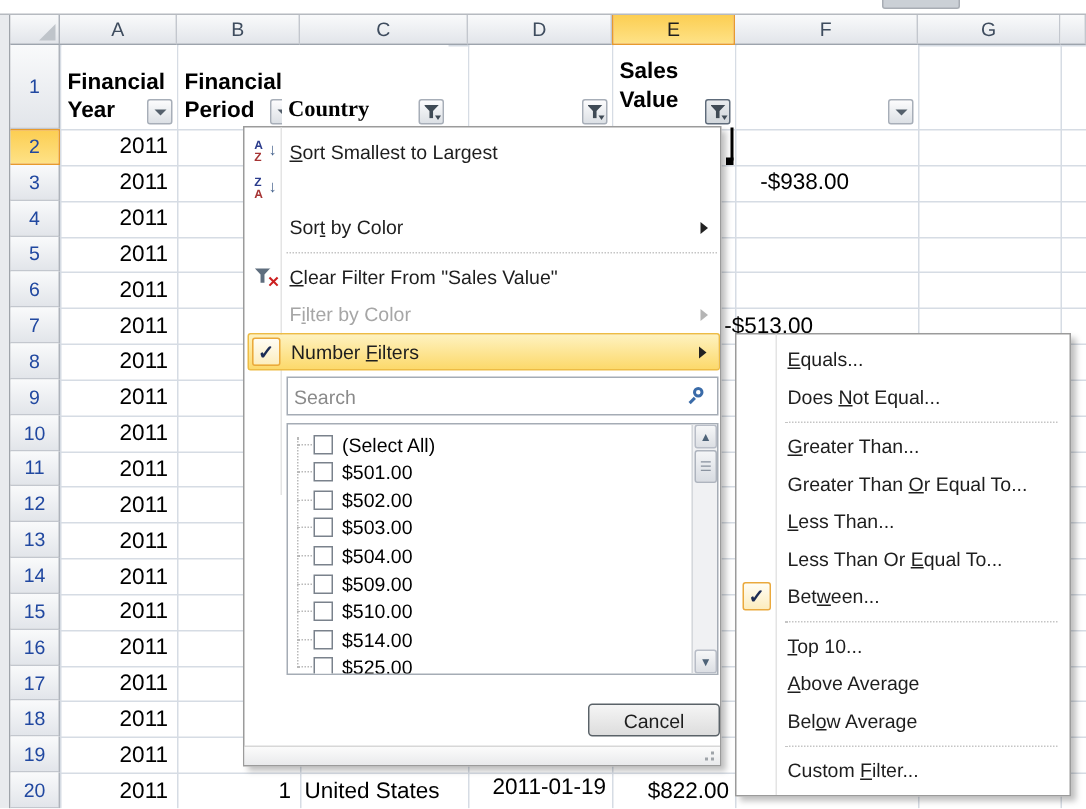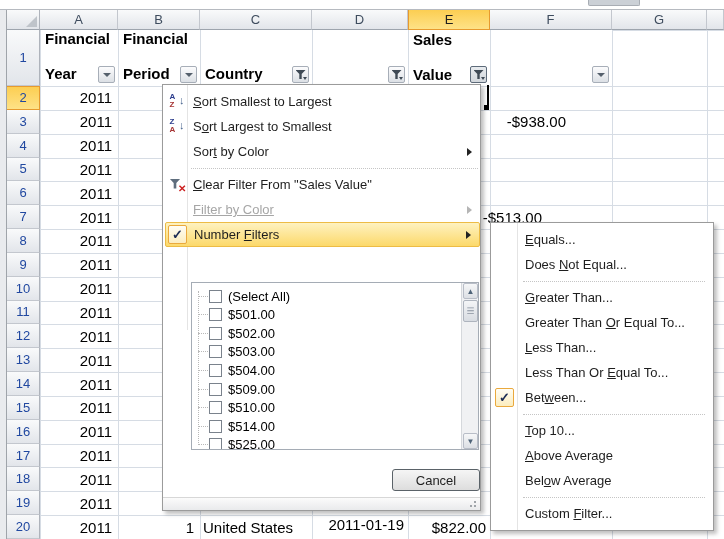--- a/index.html
+++ b/index.html
@@ -32,21 +32,21 @@
   .row-h.sel { background:linear-gradient(180deg,#FCCE52,#FEE287); border:1px solid #E79A2E;
                border-left:none; }
 
   
   .vline { position:absolute; width:1px; background:#D6DCE4; top:30px; bottom:0; }
   .hline { position:absolute; height:1px; background:#D6DCE4; left:40px; right:0; }
 
   
   .hdr-cell { position:absolute; top:30px; height:56px; background:#fff; font-weight:bold;
               font-size:15px; color:#000; display:flex; flex-direction:column; justify-content:flex-end;
-              padding:0 0 3px 4px; line-height:19px;gap:16px; }
+              padding:0 0 3px 4px; line-height:19px; }
   .hdr-btn { position:absolute; right:3px; bottom:3px; width:17px; height:17px; border-radius:2px;
              background:linear-gradient(180deg,#FCFCFD,#DCE0E5); border:1px solid #A7AEB8;
              display:flex; align-items:center; justify-content:center; }
   .hdr-btn.pressed { border-color:#5E6B7A; background:linear-gradient(180deg,#E8EBEE,#D2D7DC); }
   .dd-arrow { width:0; height:0; border-left:4px solid transparent; border-right:4px solid transparent;
               border-top:4px solid #55606C; }
   .funnel { width:10px; height:9px; background:#3F4A55;
             clip-path:polygon(0 0,100% 0,62% 45%,62% 100%,38% 100%,38% 45%); }
   .funnel-mini-arrow { position:absolute; right:1px; bottom:2px; width:0; height:0;
                        border-left:2.5px solid transparent; border-right:2.5px solid transparent;
@@ -61,21 +61,21 @@
   .active-border { position:absolute; left:487px; top:85px; width:2px; height:22px; background:#000; z-index:6; }
   .fill-handle { position:absolute; left:484px; top:105px; width:5px; height:5px; background:#000; z-index:6; }
 
   
   .menu { position:absolute; left:162px; top:84px; width:319px; height:427px; background:#fff;
           border:1px solid #9B9B9B; box-shadow:3px 3px 4px rgba(0,0,0,.25); z-index:10; }
   .gutter-line { position:absolute; left:24px; top:0; width:1px; height:245px; background:#E4E4E4; }
   .m-item { position:absolute; left:2px; width:315px; height:25px; display:flex; align-items:center;
             font-size:13px; color:#1E1E1E; }
   .m-item .label { margin-left:28px; }
-  .m-item.disabled { color:#A6A6A6;text-decoration:underline; }
+  .m-item.disabled { color:#A6A6A6; }
   .m-item.hl { background:linear-gradient(180deg,#FEF2C0,#FCD96B); border:1px solid #EDBC45;
                border-radius:2px; }
   .m-item u, .s-item u { text-decoration:underline; }
   .m-arrow { position:absolute; right:8px; width:0; height:0; border-top:4px solid transparent;
              border-bottom:4px solid transparent; border-left:5px solid #222; }
   .m-item.disabled .m-arrow { border-left-color:#B5B5B5; }
   .m-sep { position:absolute; left:28px; width:287px; border-top:1px dotted #C5C5C5; }
   .check-box { position:absolute; left:2px; width:19px; height:19px; border:1px solid #EAA93D;
                border-radius:2px; background:linear-gradient(180deg,#FFFDF5,#FCEDBE);
                display:flex; align-items:center; justify-content:center; font-size:13px;
@@ -225,21 +225,21 @@
           <div class="dd-arrow"></div>
         </div>
       </div>
       <div class="hdr-cell" style="left: 119px; width: 81px;">
         <div>Financial</div>
         <div>Period</div>
         <div class="hdr-btn">
           <div class="dd-arrow"></div>
         </div>
       </div>
-      <div class="hdr-cell" style="left: 201px; width: 111px;">
+      <div class="hdr-cell" style="left: 188px; width: 111px; font-family: Liberation Serif, serif;">
         <div>Country</div>
         <div class="hdr-btn">
           <div class="funnel"></div>
           <div class="funnel-mini-arrow"></div>
         </div>
       </div>
       <div class="hdr-cell" style="left: 313px; width: 95px;">
         <div class="hdr-btn">
           <div class="funnel"></div>
           <div class="funnel-mini-arrow"></div>
@@ -304,21 +304,20 @@
           <div class="label"><span></span><u>S</u><span>ort Smallest to Largest</span></div>
         </div>
         <div class="m-item" style="top: 29px;">
           <div class="icon16">
             <div class="sort-ic">
               <div class="l1">Z</div>
               <div class="l2">A</div>
               <div class="ar">↓</div>
             </div>
           </div>
-          <div class="label"><span>S</span><u>o</u><span>rt Largest to Smallest</span></div>
         </div>
         <div class="m-item" style="top: 54px;">
           <div class="label"><span>Sor</span><u>t</u><span> by Color</span></div>
           <div class="m-arrow"></div>
         </div>
         <div class="m-sep" style="top: 83px;"></div>
         <div class="m-item" style="top: 87px;">
           <div class="icon16">
             <div class="clear-ic">
               <div class="f"></div>
@@ -331,20 +330,27 @@
           <div class="label"><span>F</span><u>i</u><span>lter by Color</span></div>
           <div class="m-arrow"></div>
         </div>
         <div class="m-item hl" style="top: 137px;">
           <div class="check-box">✓</div>
           <div class="label"><span>Number </span><u>F</u><span>ilters</span></div>
           <div class="m-arrow"></div>
         </div>
       </div>
 
+    <div class="search-wrap">
+      <input type="text" placeholder="Search" style="">
+      <div class="mag">
+        <div class="c"></div>
+        <div class="h"></div>
+      </div>
+    </div>
 
     <div class="vlist">
       <div class="tree-v"></div>
       <div id="vitems">
           <div class="v-item" style="top: 4px;">
             <div class="stub"></div>
             <div class="cb"></div>
             <div class="vl">(Select All)</div>
           </div>
           <div class="v-item" style="top: 22.6px;">

